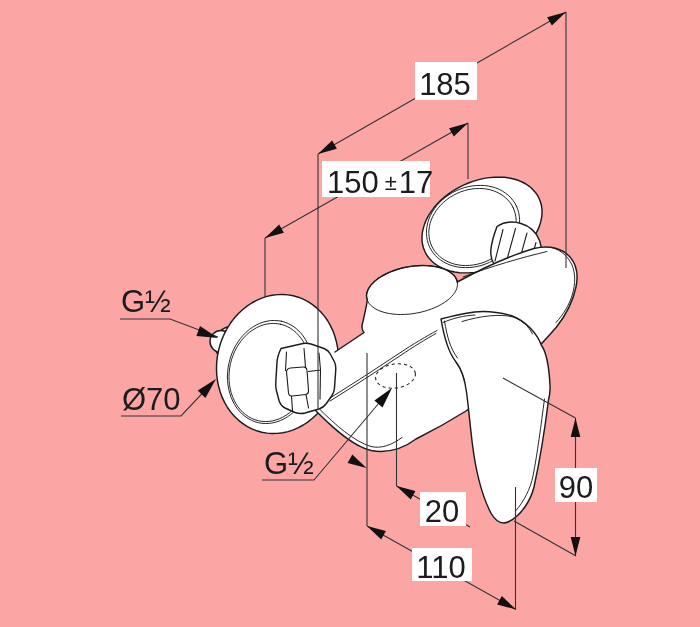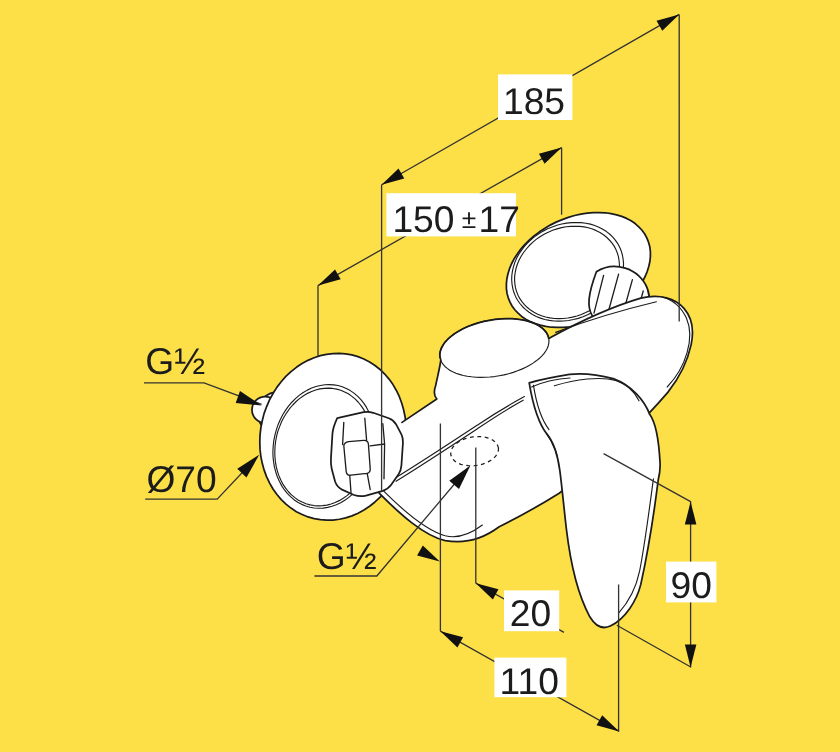--- a/index.html
+++ b/index.html
@@ -1,16 +1,16 @@
 <!DOCTYPE html>
 <html><head>
 <meta charset="utf-8">
 <style>
   html,body{margin:0;padding:0;background:#ffffff;}
-  .page{position:relative;width:700px;height:627px;background:#fde047;overflow:hidden;}
+  .page{position:relative;width:700px;height:627px;background:#fca5a5;overflow:hidden;}
   svg{display:block;}
   text{font-family:"Liberation Sans","DejaVu Sans",sans-serif;fill:#1c1c1c;}
   .dimtext{font-size:31px;}
   .outline{fill:#ffffff;stroke:#1c1c1c;stroke-width:1.45;stroke-linejoin:round;stroke-linecap:round;}
   .stroke-only{fill:none;stroke:#1c1c1c;stroke-width:1.45;stroke-linejoin:round;stroke-linecap:round;}
   .fill-only{fill:#ffffff;stroke:none;}
   .detail{fill:none;stroke:#1c1c1c;stroke-width:0.95;stroke-linejoin:round;stroke-linecap:round;}
   .facet{fill:none;stroke:#1c1c1c;stroke-width:1.1;stroke-linejoin:round;stroke-linecap:round;}
   .dim{fill:none;stroke:#333333;stroke-width:1.1;}
   .arrow{fill:#111111;stroke:none;}

